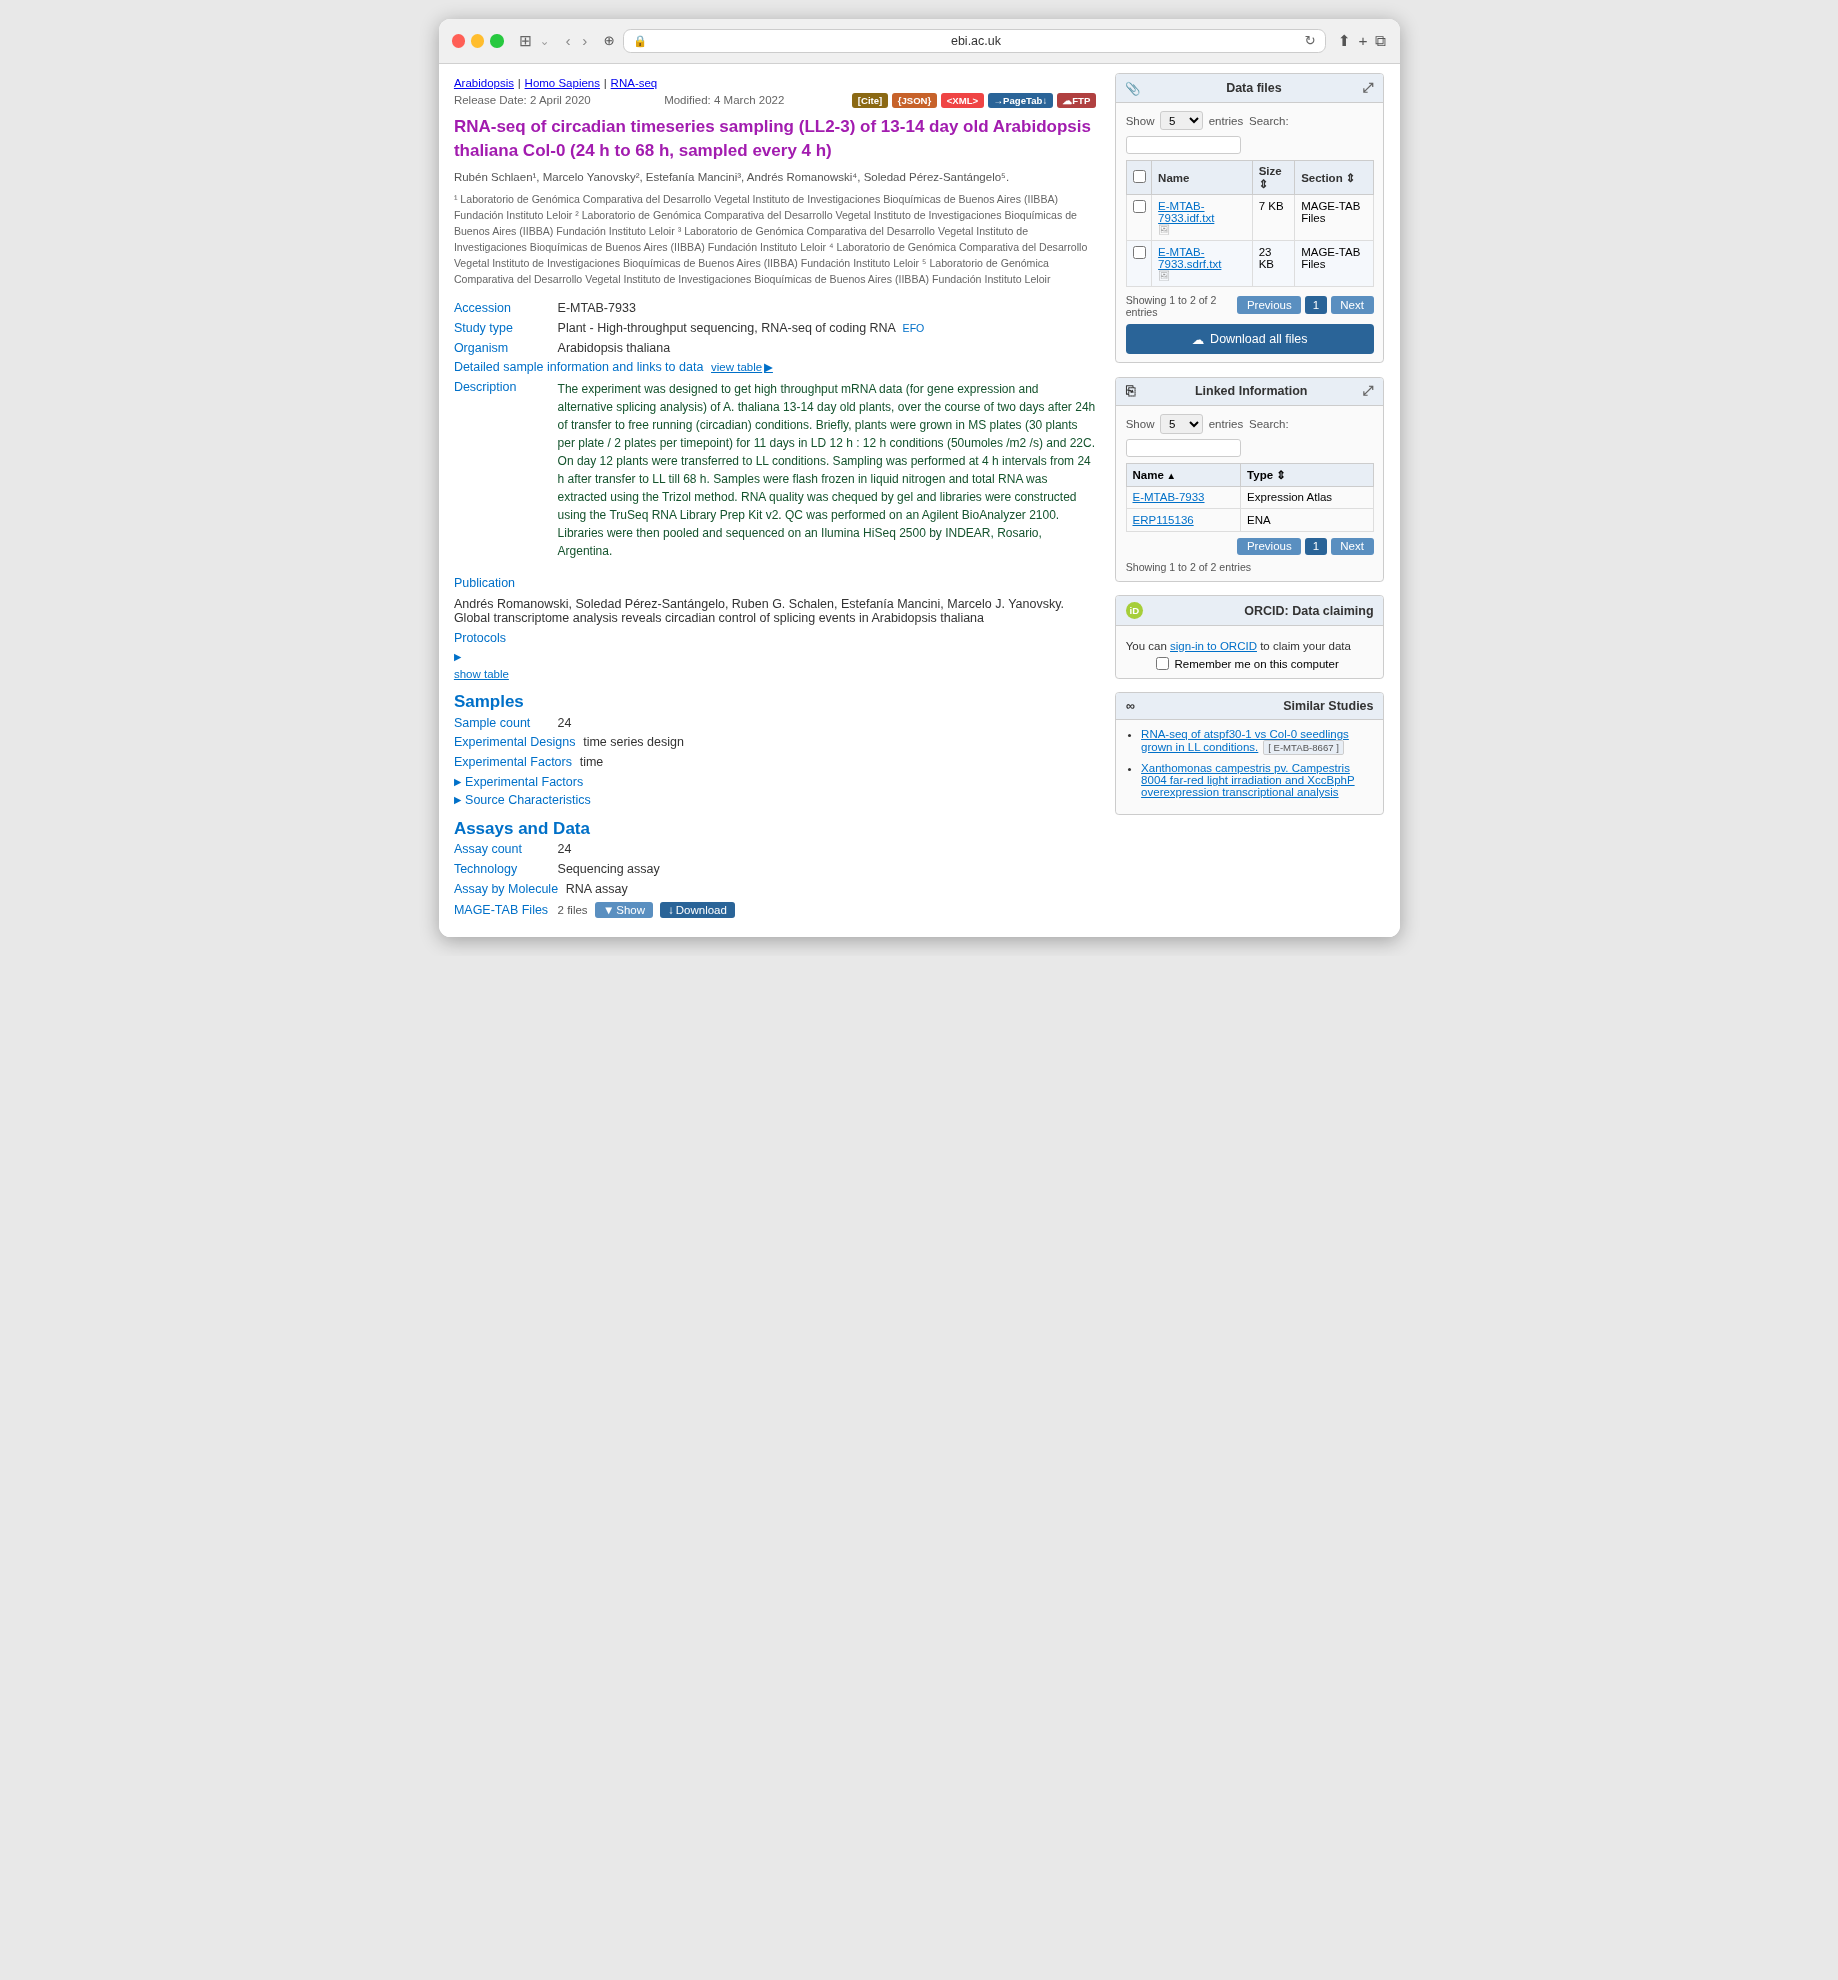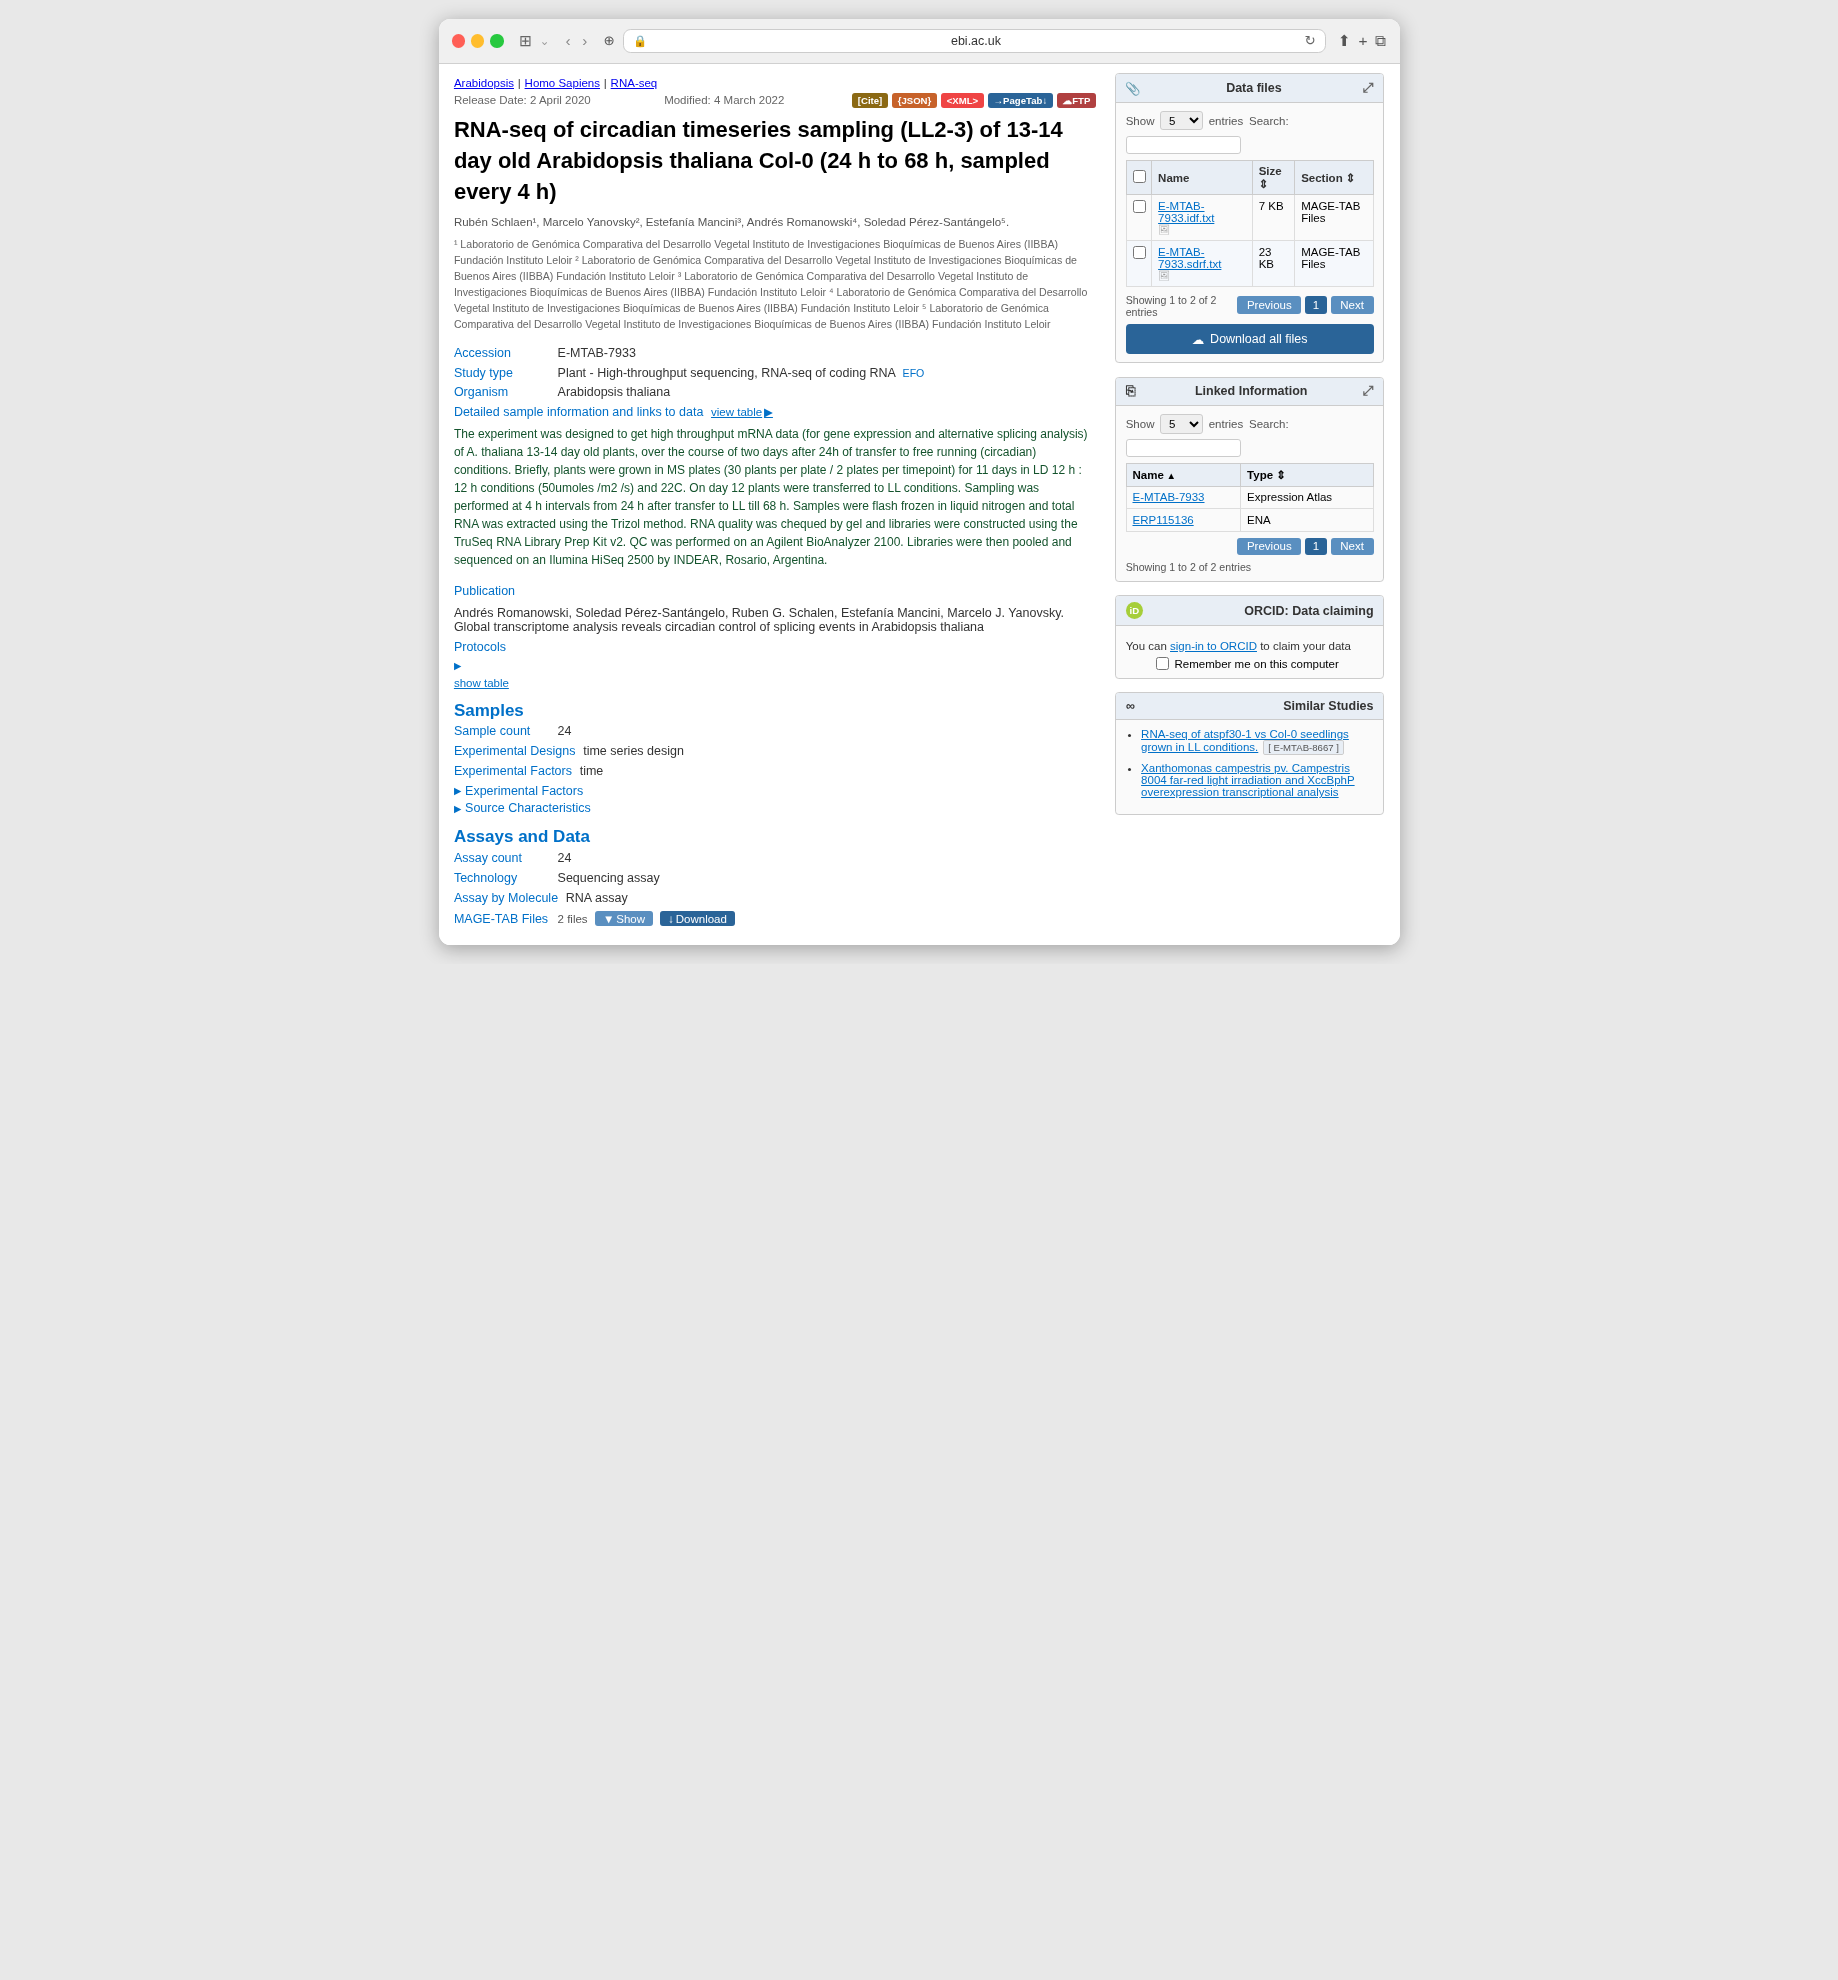--- a/index.html
+++ b/index.html
@@ -98,23 +98,23 @@
       color: white;
       font-weight: bold;
     }
     .btn-cite { background: #8b6914; }
     .btn-json { background: #c7622a; }
     .btn-xml { background: #ef4444; }
     .btn-pagetab { background: #2a6498; }
     .btn-ftp { background: #b04040; }
 
     .page-title {
-      font-size: 22px;
+      font-size: 17px;
       font-weight: bold;
-      color: #000000;
+      color: #a21caf;
       margin-bottom: 7.7px;
       line-height: 1.4;
     }
 
     .authors {
       font-size: 11.5px;
       color: #555;
       margin-bottom: 9.6px;
     }
 
@@ -481,20 +481,21 @@
           <span>Detailed sample information and links to data</span>
         </span>
         <a href="#" class="view-table-link">
           <span>view table</span>
           <span>▶</span>
         </a>
       </div>
 
       <div class="info-row" style="flex-direction:column;">
         <div style="display:flex; gap:7.7px;">
+          <span class="info-label">Description</span>
           <p class="description-text">The experiment was designed to get high throughput mRNA data (for gene expression and alternative splicing analysis) of A. thaliana 13-14 day old plants, over the course of two days after 24h of transfer to free running (circadian) conditions. Briefly, plants were grown in MS plates (30 plants per plate / 2 plates per timepoint) for 11 days in LD 12 h : 12 h conditions (50umoles /m2 /s) and 22C. On day 12 plants were transferred to LL conditions. Sampling was performed at 4 h intervals from 24 h after transfer to LL till 68 h. Samples were flash frozen in liquid nitrogen and total RNA was extracted using the Trizol method. RNA quality was chequed by gel and libraries were constructed using the TruSeq RNA Library Prep Kit v2. QC was performed on an Agilent BioAnalyzer 2100. Libraries were then pooled and sequenced on an Ilumina HiSeq 2500 by INDEAR, Rosario, Argentina.</p>
         </div>
       </div>
 
       <div class="info-row" style="gap:7.7px; align-items:flex-start;flex-direction:column;">
         <span class="info-label">Publication</span>
         <span class="info-value">Andrés Romanowski, Soledad Pérez-Santángelo, Ruben G. Schalen, Estefanía Mancini, Marcelo J. Yanovsky. Global transcriptome analysis reveals circadian control of splicing events in Arabidopsis thaliana</span>
       </div>
 
       <div class="info-row" style="align-items:flex-start; gap:5.8px;flex-direction:column;">

